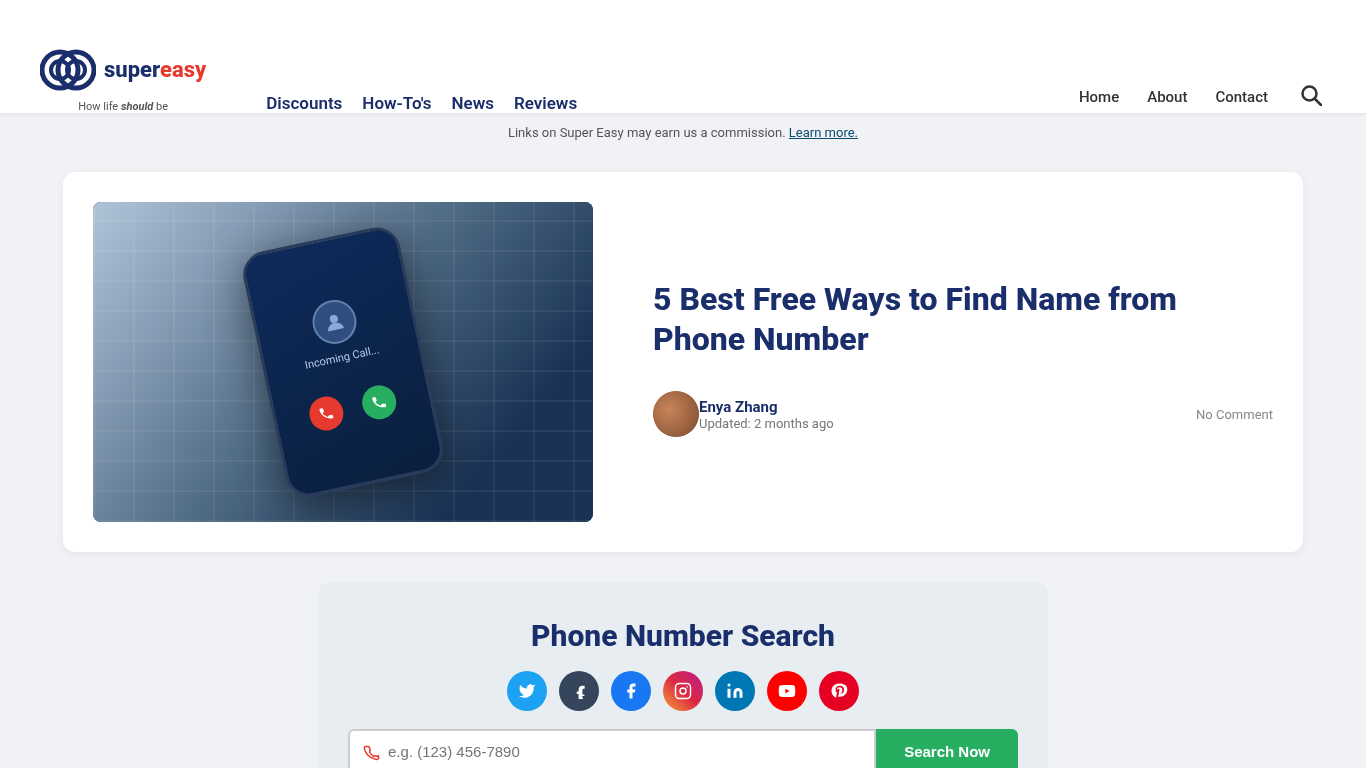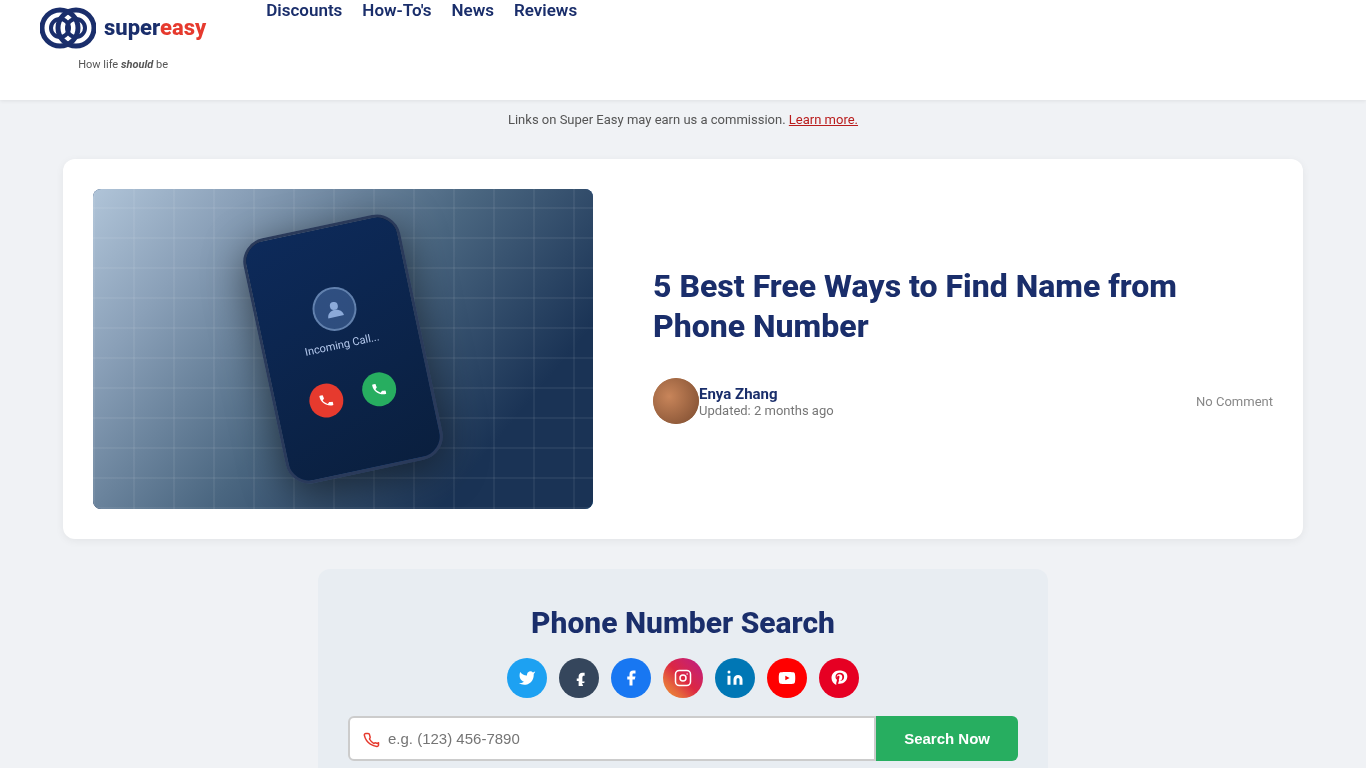--- a/index.html
+++ b/index.html
@@ -2,23 +2,23 @@
 <html><head>
   <meta charset="utf-8">
   <style>
     * { margin: 0; padding: 0; box-sizing: border-box; }
     body { font-family: -apple-system, BlinkMacSystemFont, 'Segoe UI', Roboto, sans-serif; background: #f0f2f5; }
 
     
     .header {
       background: #fff;
       display: flex;
-      align-items: flex-start;
+      align-items: flex-end;
       padding: 0 40px;
-      height: 100px;
+      height: 113px;
       box-shadow: 0 1px 4px rgba(0,0,0,0.08);
       position: relative;
       z-index: 10;
     }
     .logo-area {
       display: flex;
       flex-direction: column;
       align-items: center;
       margin-right: 60px;
       text-decoration: none;
@@ -54,21 +54,21 @@
       background: none; border: none; cursor: pointer; padding: 4px;
     }
 
     
     .banner {
       background: #f0f2f5;
       text-align: center;
       padding: 12px 0;
       font-size: 13px; color: #555;
     }
-    .banner a { color: #b91c1c; text-decoration: underline; }
+    .banner a { color: #0c4a6e; text-decoration: underline; }
 
     
     .content-area {
       max-width: 1280px;
       margin: 20px auto;
       padding: 0 20px;
     }
 
     
     .article-card {
@@ -303,20 +303,31 @@
     <div class="logo-tagline">How life <b>should</b> be</div>
   </a>
 
   <nav class="main-nav">
     <a href="#">Discounts</a>
     <a href="#">How-To's</a>
     <a href="#">News</a>
     <a href="#">Reviews</a>
   </nav>
 
+  <div class="right-nav">
+    <a href="#">Home</a>
+    <a href="#">About</a>
+    <a href="#">Contact</a>
+    <button class="search-icon-btn">
+      <svg width="22" height="22" viewBox="0 0 22 22" fill="none">
+        <circle cx="9.5" cy="9.5" r="7" stroke="#333" stroke-width="2.5"></circle>
+        <line x1="15" y1="15" x2="21" y2="21" stroke="#333" stroke-width="2.5" stroke-linecap="round"></line>
+      </svg>
+    </button>
+  </div>
 </header>
 
 <div class="banner">
   <span>Links on Super Easy may earn us a commission.</span>
   <a href="#">Learn more.</a>
 </div>
 
 <main class="content-area">
 
   <div class="article-card">

